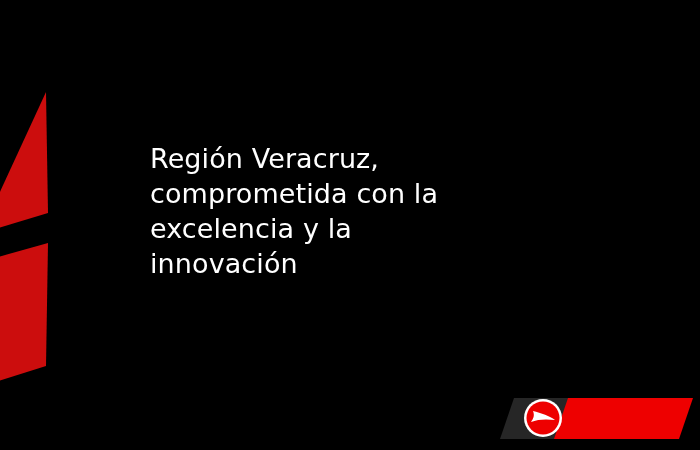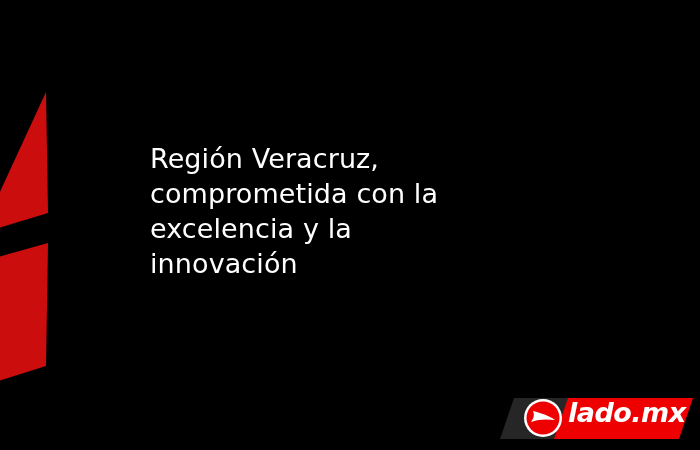--- a/index.html
+++ b/index.html
@@ -91,16 +91,15 @@
       <polygon points="14,12 78,12 64,53 0,53" fill="#262626"></polygon>
 
       <polygon points="68,12 193,12 179,53 54,53" fill="#ee0000"></polygon>
 
       <g>
         <circle cx="43" cy="32" r="19" fill="#ffffff"></circle>
         <circle cx="43" cy="32" r="16.5" fill="#ee0000"></circle>
         <path d="M33 25 C41 27, 50 30, 55 34 C47 33, 38 33, 31 36 C33 33, 35 30, 33 25 Z" fill="#ffffff"></path>
       </g>
     </svg>
-    <span class="logo-wordmark">lado.mx</span>
   </div>
 
 </div>
 
 </body></html>

